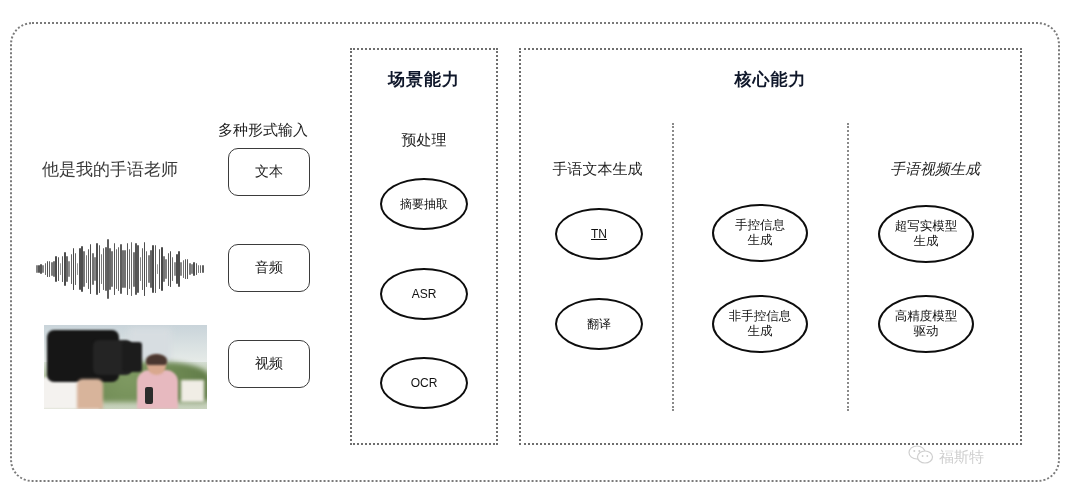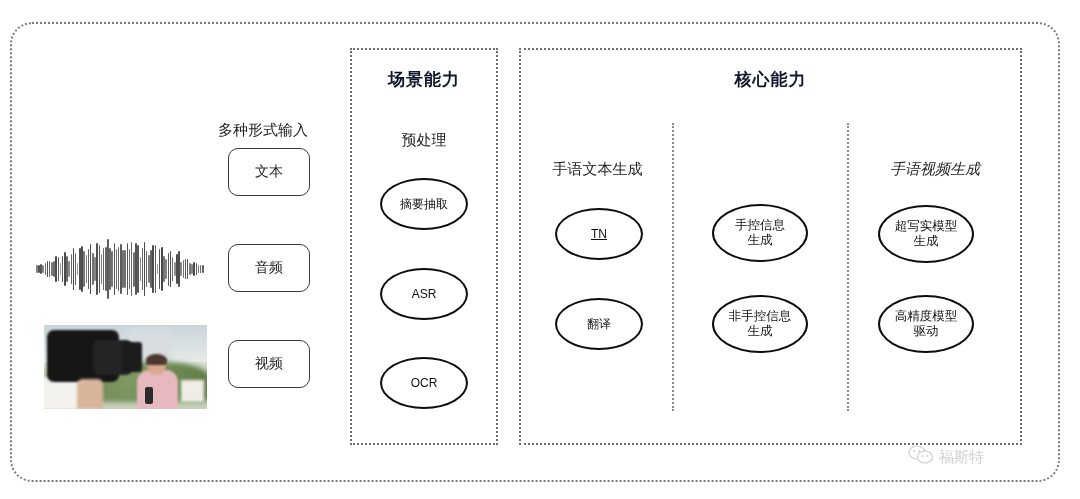--- a/index.html
+++ b/index.html
@@ -224,20 +224,21 @@
 </style>
 </head>
 <body>
 
 <div id="canvas">
 
   <div class="outer-frame"></div>
 
   <div class="input-label" style="left:218px; top:103px;margin-top:18px;">多种形式输入</div>
 
+  <div class="sample-text" style="left:42px; top:158px;">他是我的手语老师</div>
 
   <div class="waveform" id="waveform">
       <span style="height: 7.5px; opacity: 0.65;"></span>
       <span style="height: 7.9px; opacity: 0.87;"></span>
       <span style="height: 9.9px; opacity: 0.87;"></span>
       <span style="height: 8.4px; opacity: 0.63;"></span>
       <span style="height: 11.8px; opacity: 0.77;"></span>
       <span style="height: 16.3px; opacity: 0.9;"></span>
       <span style="height: 15.7px; opacity: 0.81;"></span>
       <span style="height: 13.8px; opacity: 0.7;"></span>

